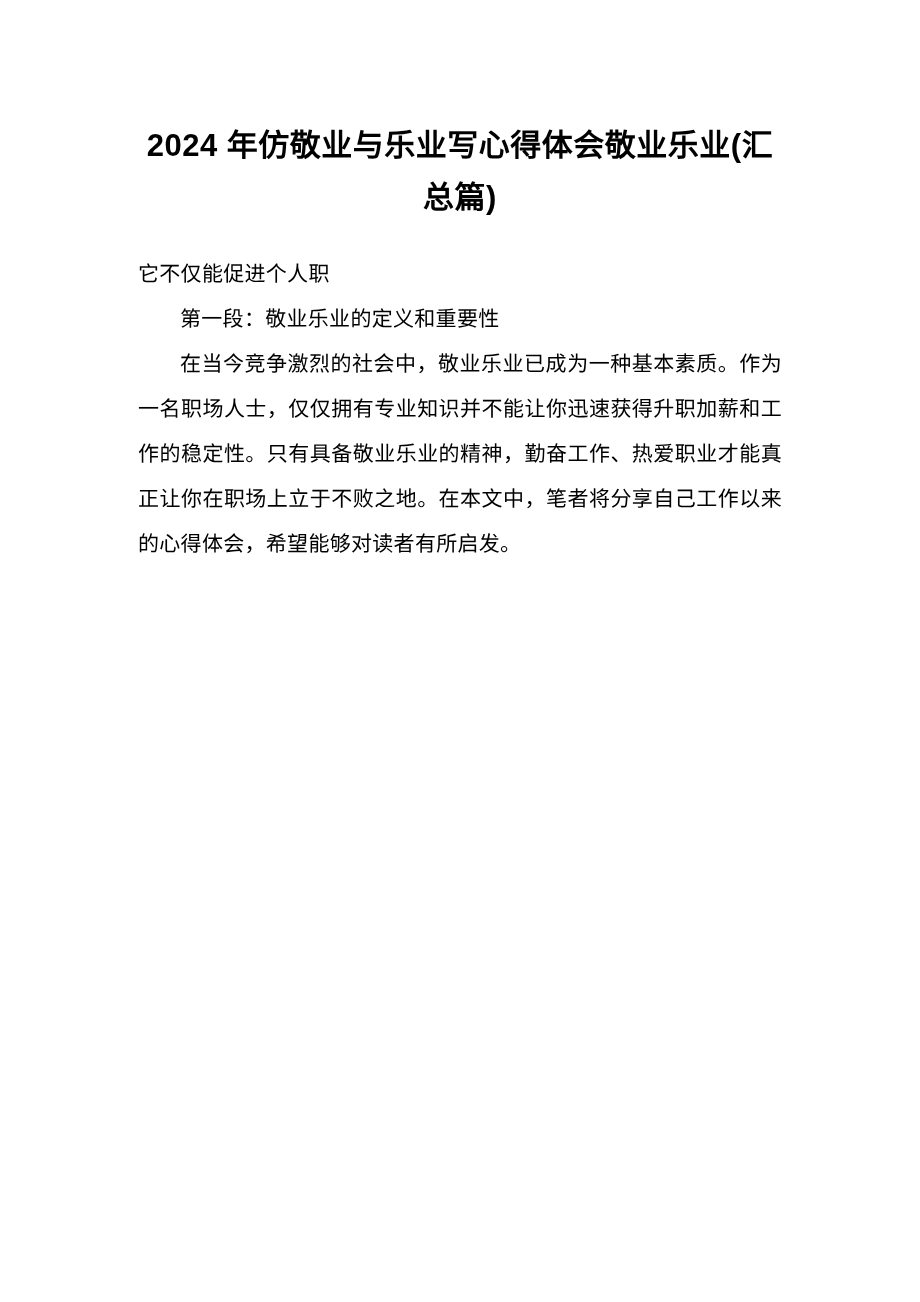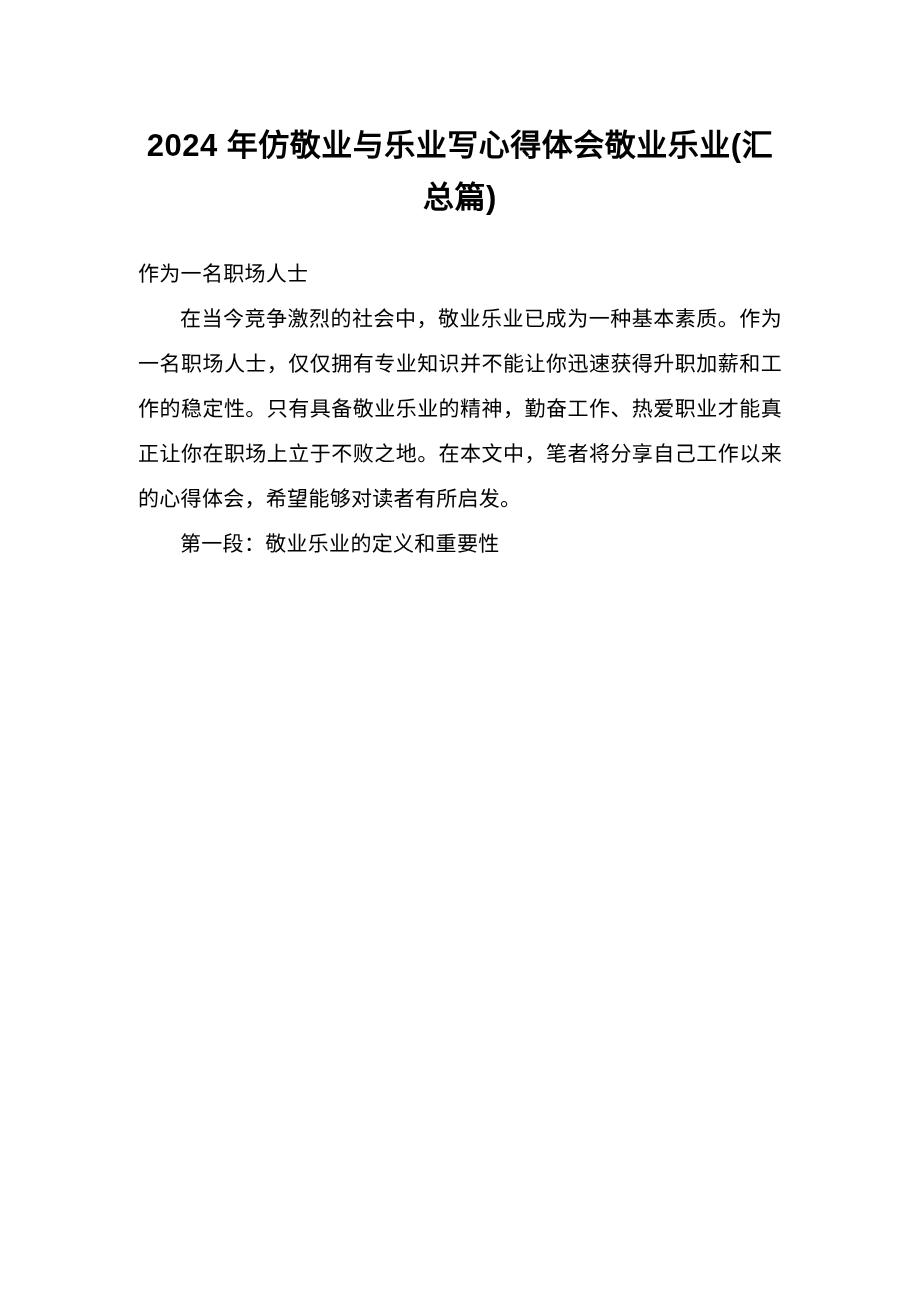--- a/index.html
+++ b/index.html
@@ -46,21 +46,21 @@
   }
 </style>
 </head>
 <body>
 
 <div class="page">
 
   <h1 class="doc-title">2024 年仿敬业与乐业写心得体会敬业乐业(汇总篇)</h1>
 
 
-  <p class="para noindent">作为一名职场人士</p>
+  <p class="para noindent">它不仅能促进个人职</p>
+
+  <p class="para indent">第一段：敬业乐业的定义和重要性</p>
 
   <p class="para indent">在当今竞争激烈的社会中，敬业乐业已成为一种基本素质。作为一名职场人士，仅仅拥有专业知识并不能让你迅速获得升职加薪和工作的稳定性。只有具备敬业乐业的精神，勤奋工作、热爱职业才能真正让你在职场上立于不败之地。在本文中，笔者将分享自己工作以来的心得体会，希望能够对读者有所启发。</p>
-
-  <p class="para indent">第一段：敬业乐业的定义和重要性</p>
 
 
 
 </div>
 
 </body></html>

